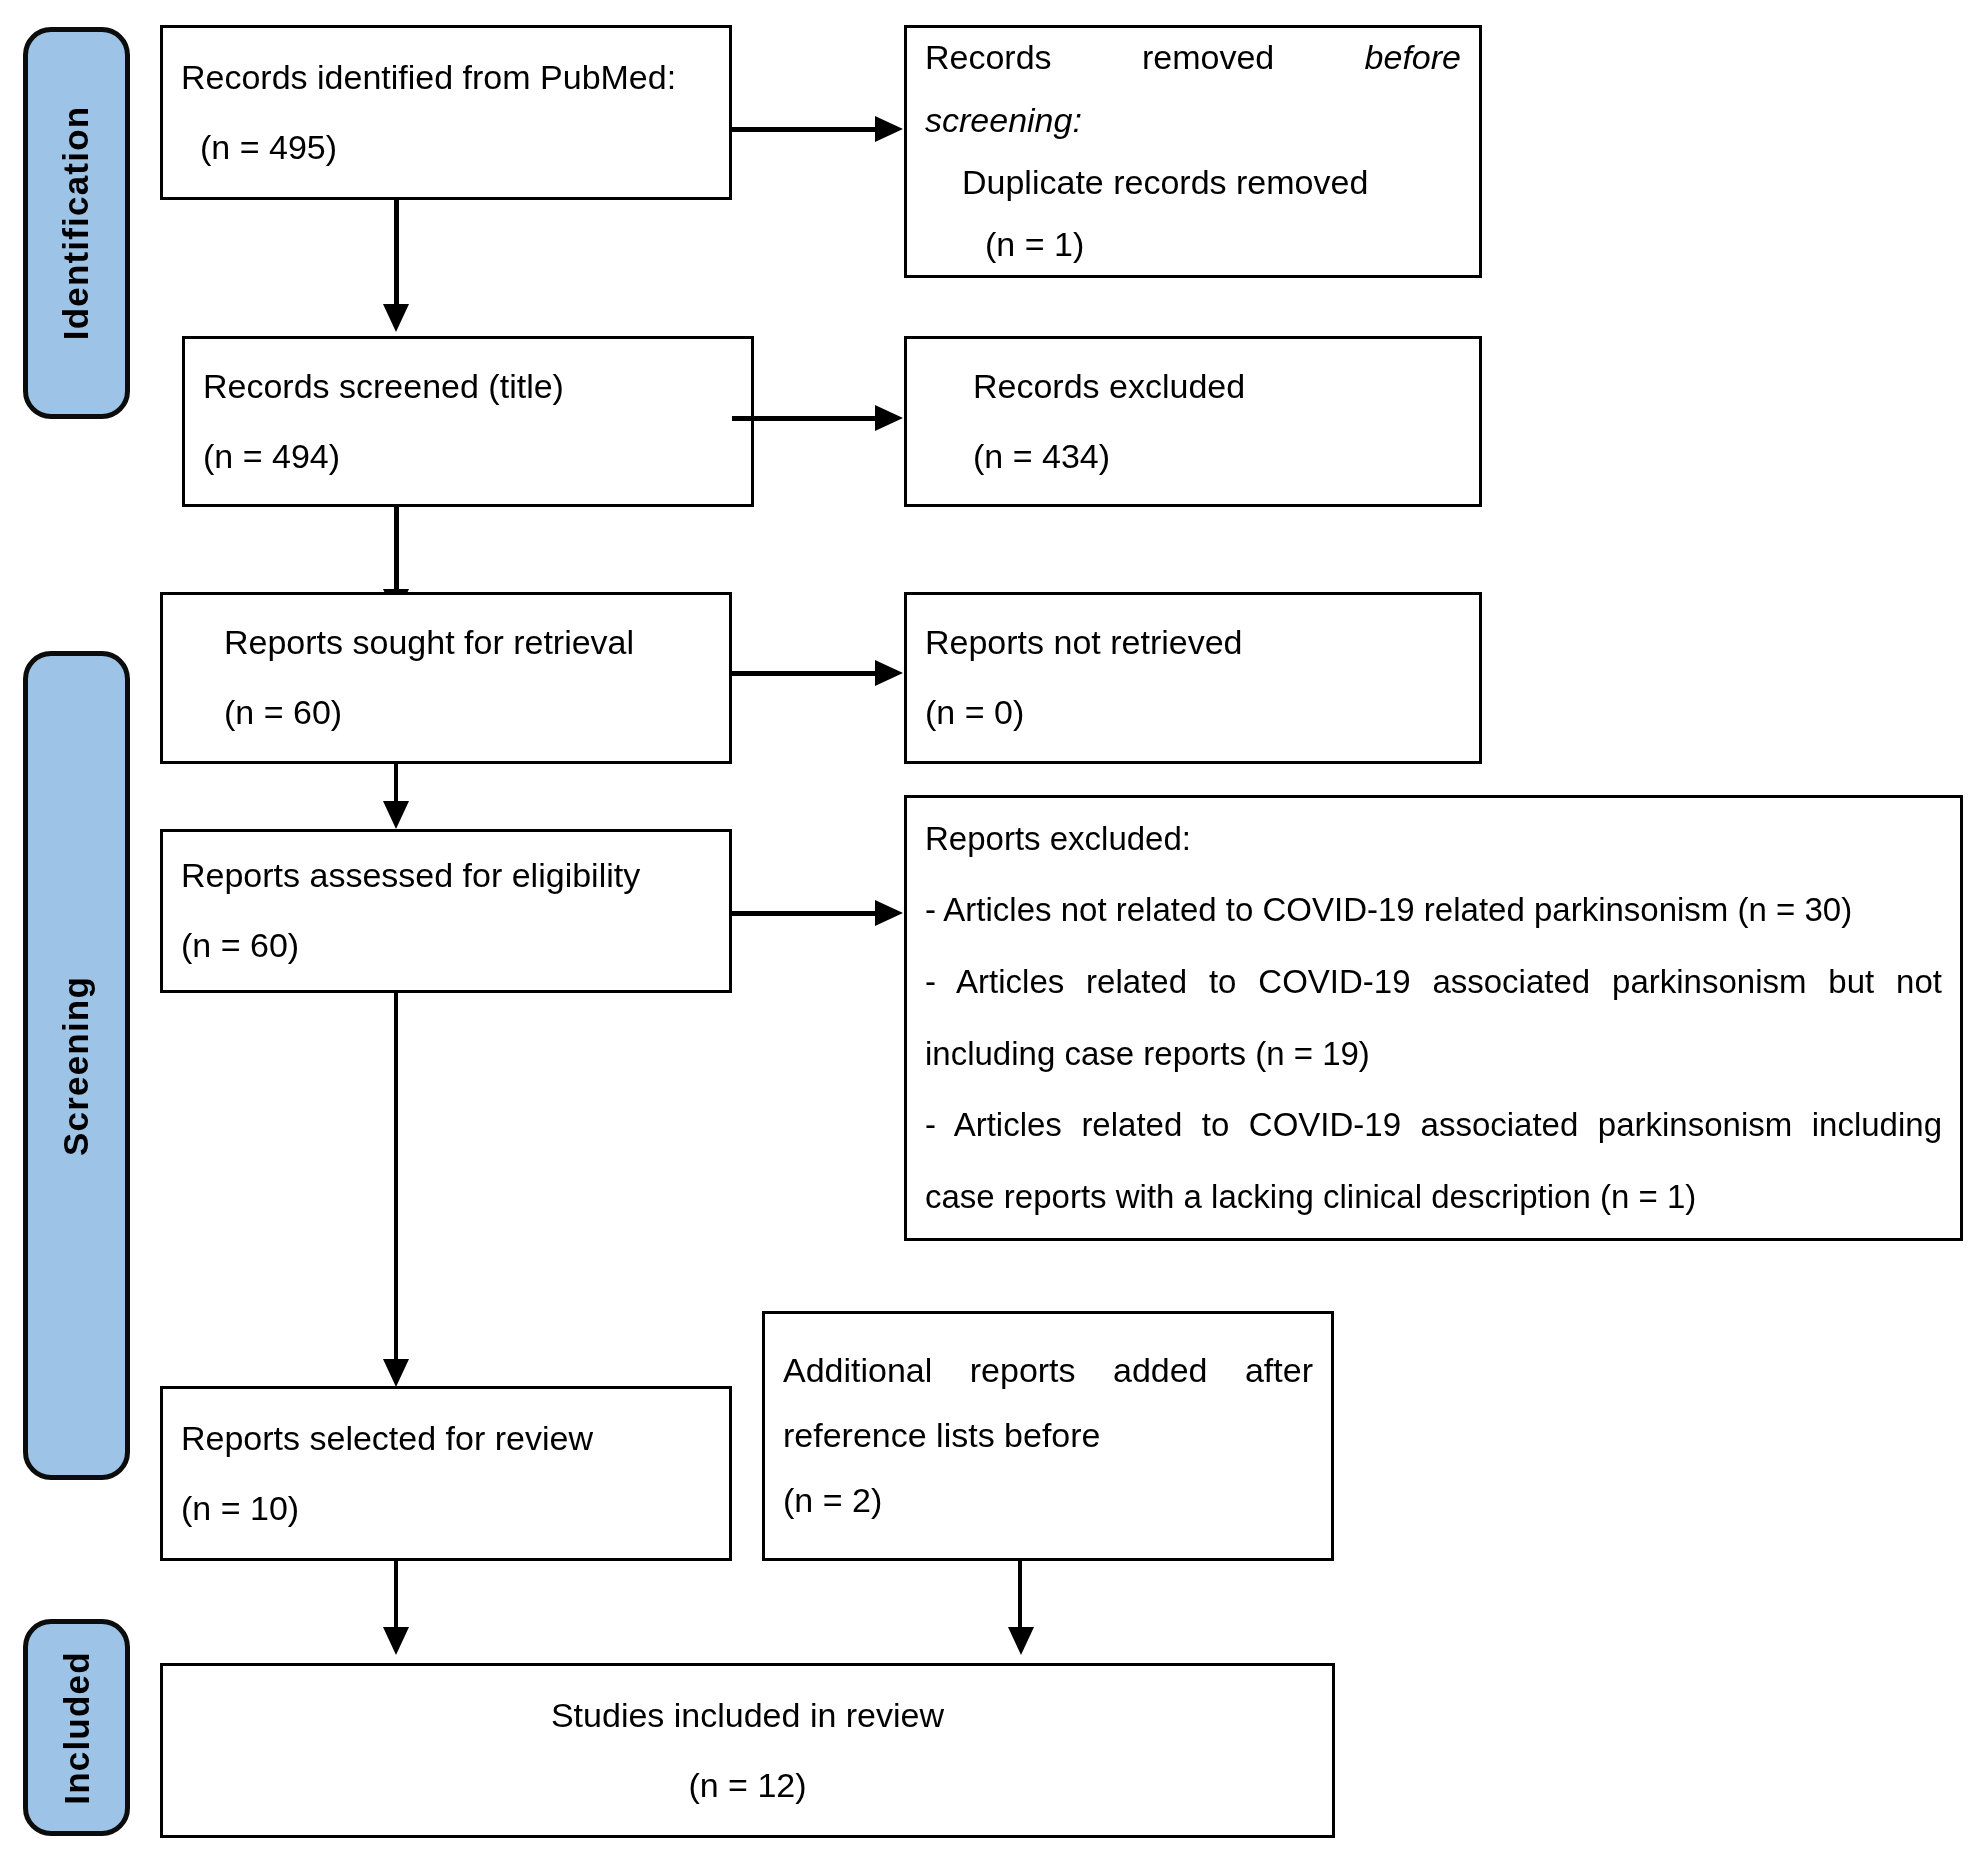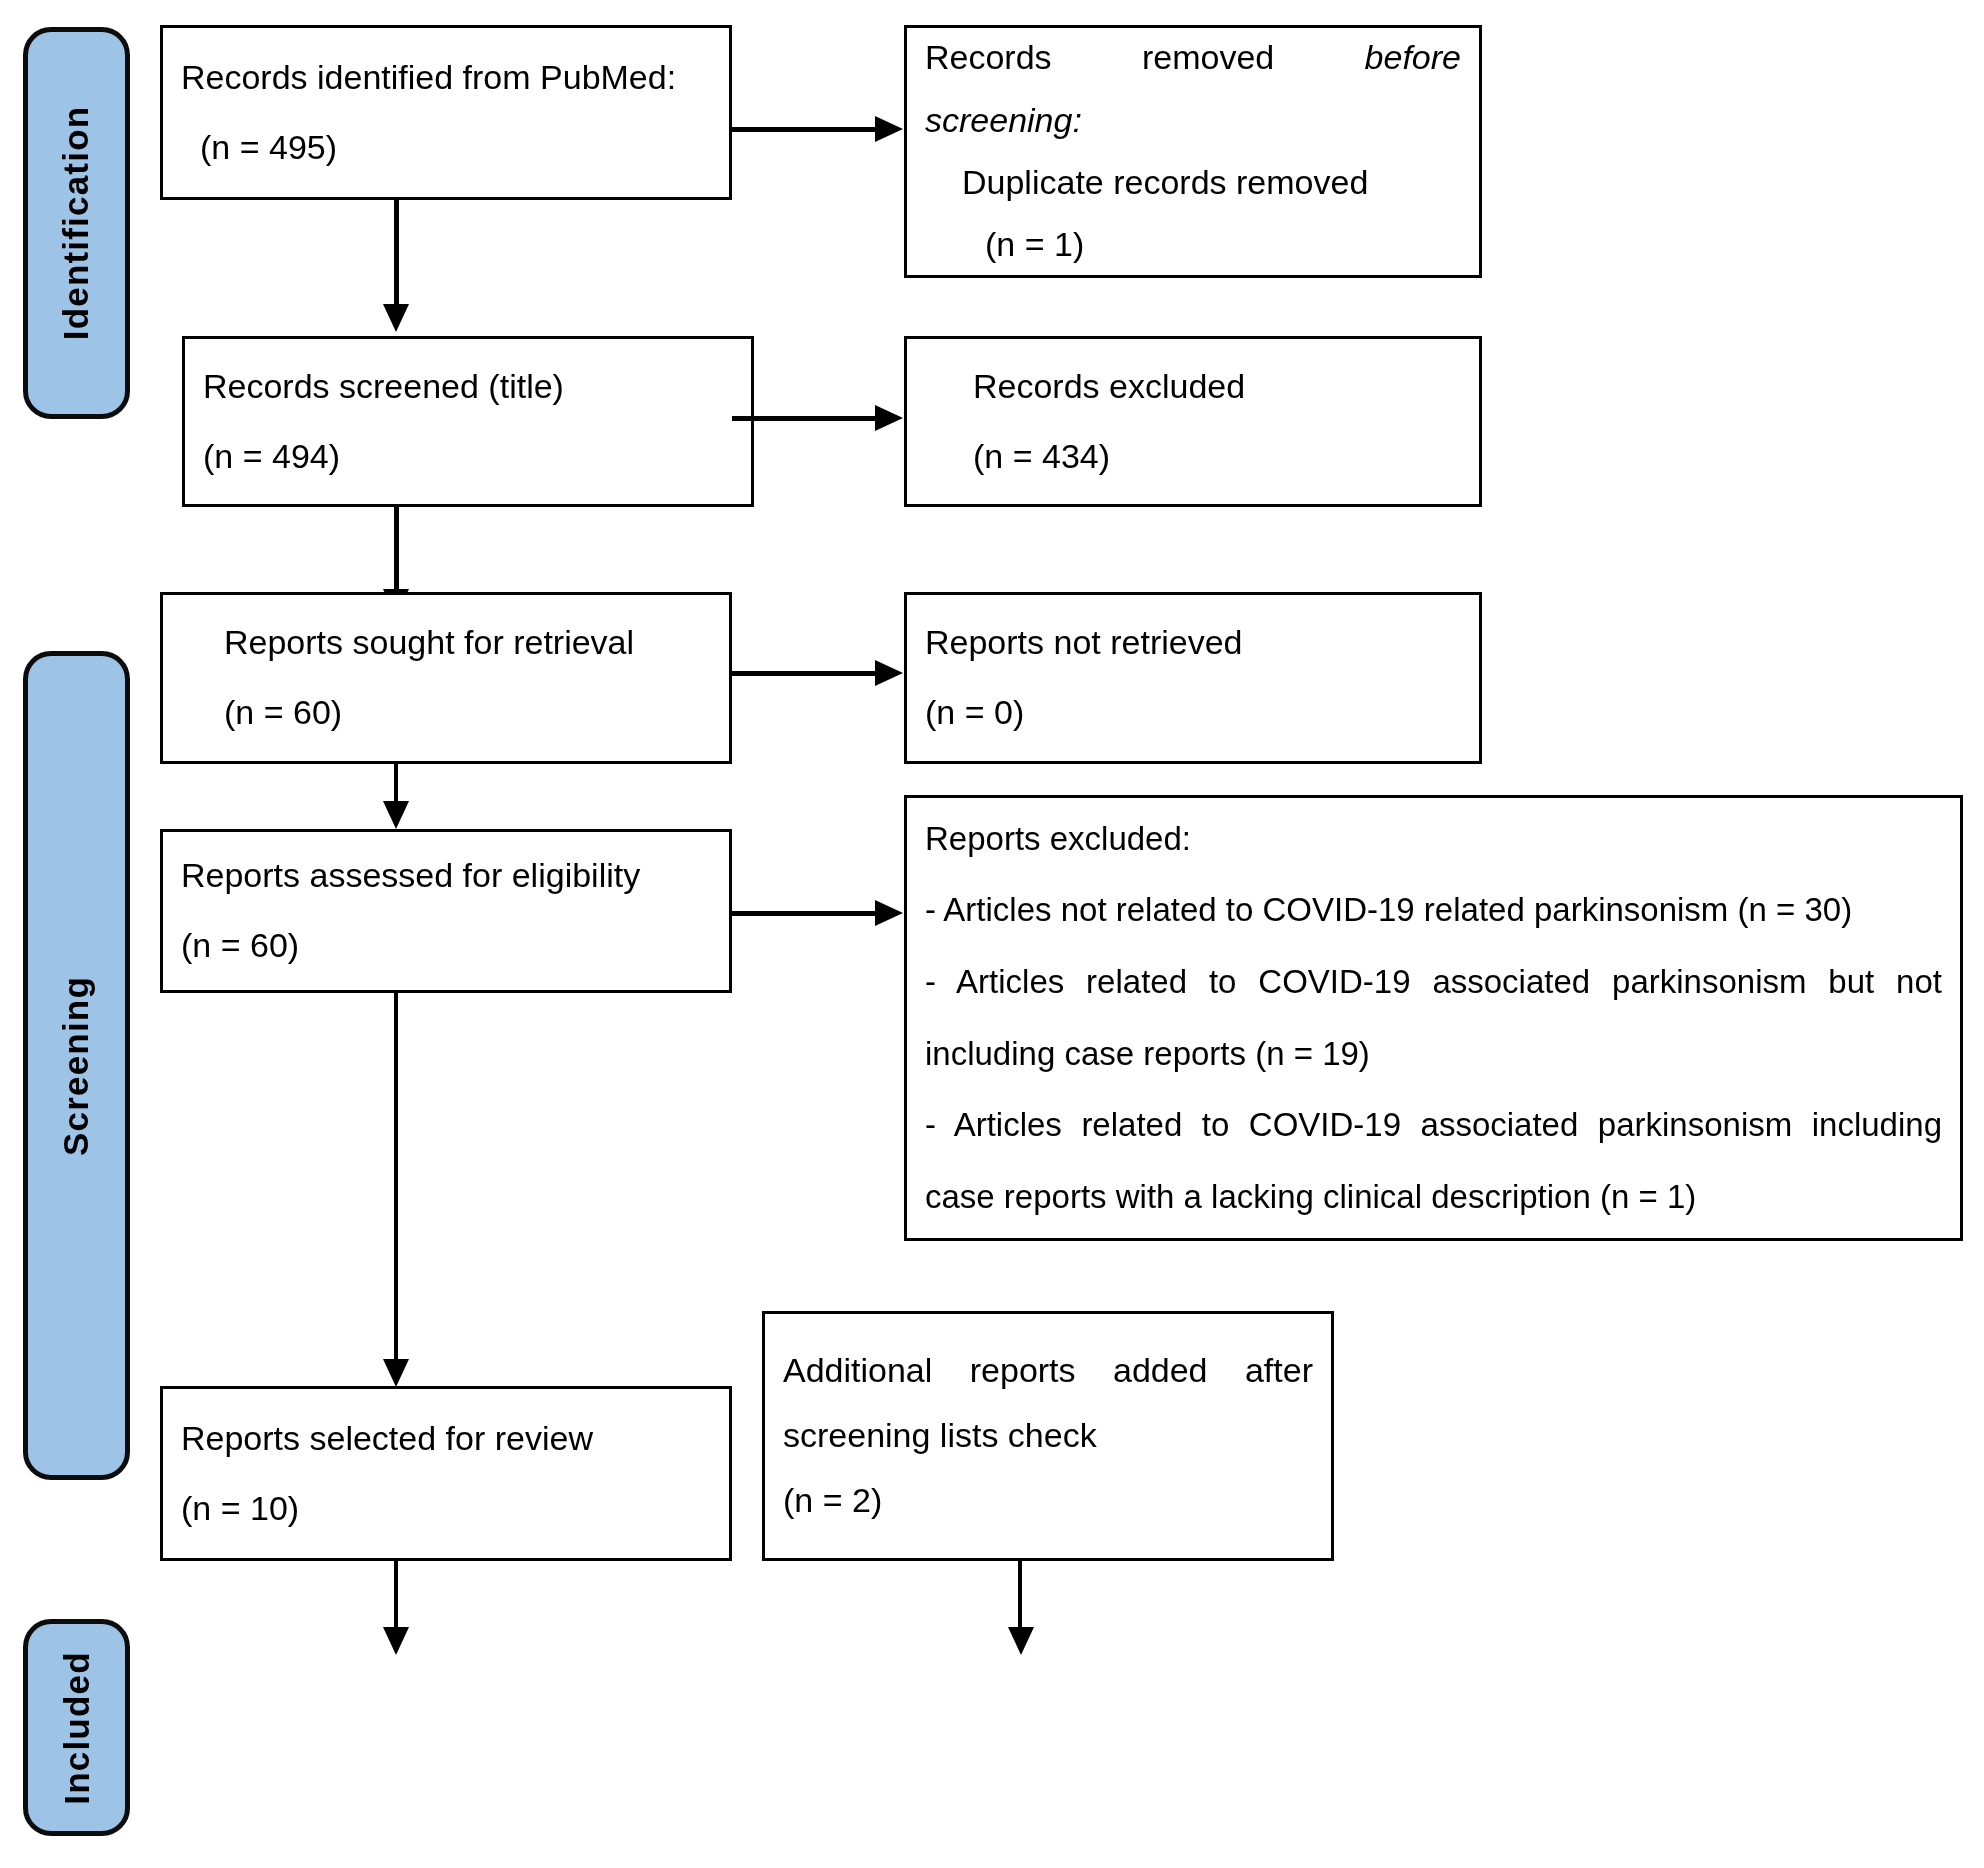--- a/index.html
+++ b/index.html
@@ -188,25 +188,29 @@
     <div class="line">(n = 10)</div>
   </div>
 
   <div class="box" style="left:762px; top:1311px; width:572px; height:250px;">
     <div class="line justify">
       <span>Additional</span>
       <span>reports</span>
       <span>added</span>
       <span>after</span>
     </div>
-    <div class="line" style="margin-top:29px;">screening lists check</div>
+    <div class="line" style="margin-top:29px;">reference lists before</div>
     <div class="line" style="margin-top:29px;">(n = 2)</div>
   </div>
 
   <div class="vline" style="left:394px; top:1561px; width:4.2px; height:72px;"></div>
   <div class="arrow-down" style="left:383px; top:1627px;"></div>
 
   <div class="vline" style="left:1018px; top:1561px; width:4.2px; height:72px;"></div>
   <div class="arrow-down" style="left:1008px; top:1627px;"></div>
 
+  <div class="box center" style="left:160px; top:1663px; width:1175px; height:175px; align-items:center;">
+    <div class="line center" style="width:100%;">Studies included in review</div>
+    <div class="line center" style="width:100%;">(n = 12)</div>
+  </div>
 
 </div>
 
 
 </body></html>

